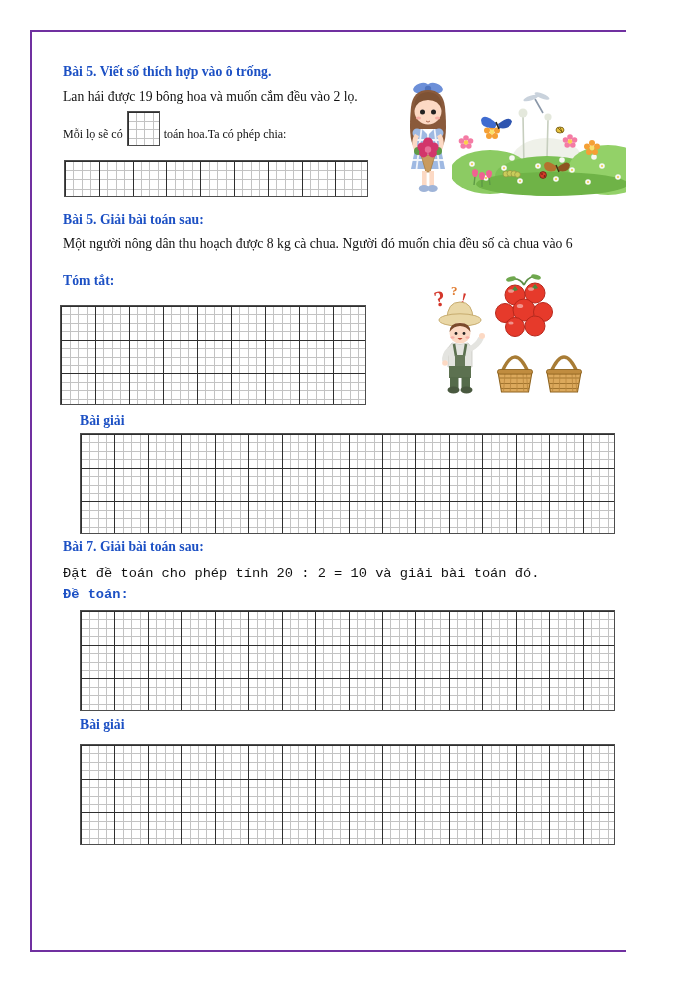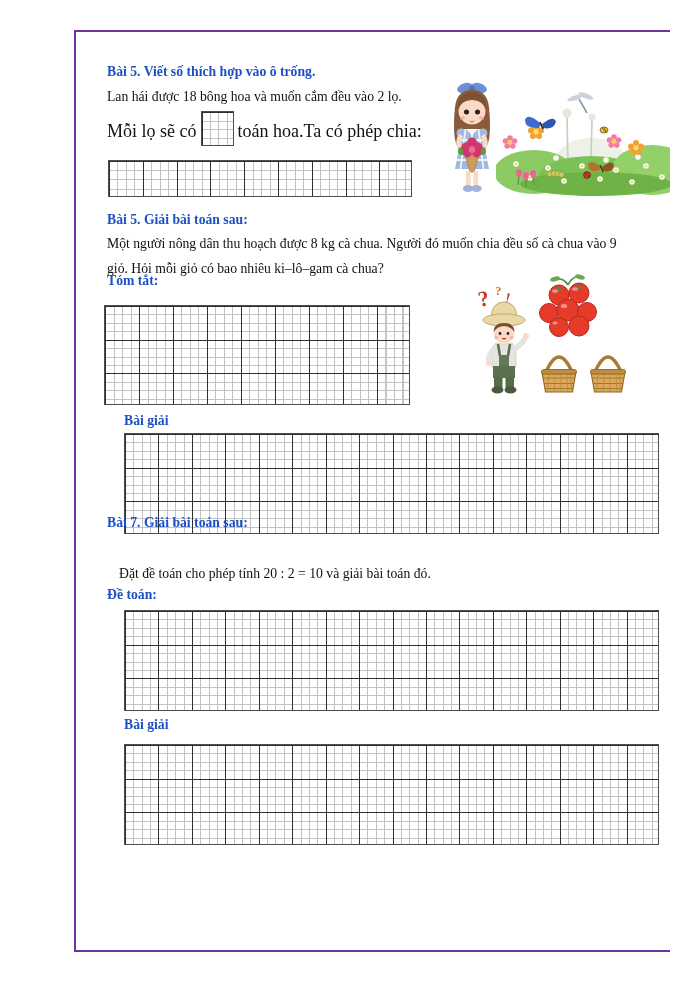--- a/index.html
+++ b/index.html
@@ -1,19 +1,19 @@
 <!DOCTYPE html>
 <html><head>
 <meta charset="utf-8">
 <style>
   html,body{margin:0;padding:0;background:#ffffff;}
   .page{
     position:relative;width:626px;height:982px;background:#fff;
     font-family:"Liberation Serif","DejaVu Serif",serif;
-    color:#111;overflow:hidden;margin-left:44px;
+    color:#111;overflow:hidden;
   }
   .frame{position:absolute;left:30px;top:30px;width:631px;height:918px;border:2px solid #7030A0;}
   .txt{position:absolute;font-size:13.7px;line-height:1.35;white-space:nowrap;}
   .h-blue{color:#1C50C4;font-weight:bold;}
   .para{white-space:normal;line-height:25.4px;}
   .center{text-align:left;}
   
   .gp{
     position:absolute;background-color:#fff;border:1.4px solid #4d4d4d;box-sizing:border-box;
     background-image:
@@ -21,32 +21,32 @@
       repeating-linear-gradient(to bottom, #2f2f2f 0 1px, transparent 1px var(--by,33.67px)),
       repeating-linear-gradient(to right, #c3c3c3 0 1px, transparent 1px var(--sx,8.36px)),
       repeating-linear-gradient(to bottom, #c3c3c3 0 1px, transparent 1px var(--sy,8.42px));
   }
   .grid-big{left:80px;width:535px;height:101px;}
   .grid-tomtat{left:60px;top:305px;width:306px;height:100px;--bx:34px;--sx:8.5px;}
   .grid-strip{left:64px;top:160px;width:304px;height:37px;--bx:33.8px;--by:300px;--sx:8.45px;--sy:9.2px;}
   .answer-box{width:33px;height:35px;position:relative;border-width:1.2px;
       --bx:300px;--by:300px;--sx:8.2px;--sy:8.7px;}
   .fill-row{position:absolute;left:63px;top:111px;display:flex;align-items:flex-end;gap:4px;}
-  .fill-row .t{font-size:18px;margin-bottom:4px;white-space:nowrap;}
+  .fill-row .t{font-size:12px;margin-bottom:4px;white-space:nowrap;}
   .fill-row .answer-box{position:static;}
   svg{position:absolute;display:block;}
 </style>
 </head>
 <body>
 
 <div class="page">
   <div class="frame"></div>
 
   <div class="txt h-blue" style="left:63px;top:63px;">Bài 5. Viết số thích hợp vào ô trống.</div>
-  <div class="txt" style="left:63px;top:88px;">Lan hái được 18 bông hoa và muốn cắm đều vào 2 lọ.</div>
+  <div class="txt" style="left:63px;top:88px;">Lan hái được 19 bông hoa và muốn cắm đều vào 2 lọ.</div>
 
   <div class="fill-row">
     <span class="t">Mỗi lọ sẽ có</span>
     <span class="gp answer-box"></span>
     <span class="t">toán hoa.Ta có phép chia:</span>
   </div>
 
   <div class="gp grid-strip"></div>
 
   <svg style="left:399px;top:77px;" width="58" height="122" viewBox="0 0 58 122">
@@ -208,22 +208,21 @@
       <g fill="#F06292">
         <path d="M20 85 q3 -4 6 0 q0 6 -3 6 q-3 0 -3 -6 Z"></path>
         <path d="M27 88 q3 -4 6 0 q0 6 -3 6 q-3 0 -3 -6 Z"></path>
         <path d="M34 86 q3 -4 6 0 q0 6 -3 6 q-3 0 -3 -6 Z"></path>
       </g>
     </g>
   </svg>
 
   <div class="txt h-blue" style="left:63px;top:211px;">Bài 5. Giải bài toán sau:</div>
   <div class="txt para" style="left:63px;top:231px;width:572px;white-space:normal;">
-    <div>Một người nông dân thu hoạch được 8 kg cà chua. Người đó muốn chia đều số cà chua vào 9</div>
-    <div>giỏ. Hỏi mỗi giỏ có bao nhiêu ki–lô–gam cà chua?</div>
+    <div>Một người nông dân thu hoạch được 8 kg cà chua. Người đó muốn chia đều số cà chua vào 6</div>
   </div>
   <div class="txt h-blue" style="left:63px;top:272px;">Tóm tắt:</div>
   <div class="gp grid-tomtat"></div>
 
   <svg style="left:426px;top:280px;" width="64" height="118" viewBox="0 0 64 118">
     <g font-family="Liberation Serif, serif" font-weight="bold">
       <text x="8" y="26" font-size="22" fill="#D4372B" transform="rotate(-12 14 18)">?</text>
       <text x="25" y="15" font-size="13" fill="#E07B2F">?</text>
       <text x="35" y="24" font-size="16" fill="#D4372B" transform="rotate(14 38 18)">!</text>
     </g>
@@ -291,20 +290,20 @@
       <path d="M5 32 L39 32 L35.5 52 L8.5 52 Z" fill="#DCA95C" stroke="#8F6420" stroke-width="1.1"></path>
       <path d="M6.5 38 h31 M7.5 43.5 h29 M8.2 48.5 h27.6" stroke="#8F6420" stroke-width="1" opacity="0.75"></path>
       <path d="M12 33 l-1.5 19 M18 33 l-0.8 19 M24 33 l0 19 M30 33 l0.8 19 M33.5 33 l1.2 18" stroke="#B9863D" stroke-width="1" opacity="0.8"></path>
       <rect x="4.5" y="29.5" width="35" height="4.6" rx="2.2" fill="#C08C3F" stroke="#8F6420" stroke-width="0.9"></rect>
     </g>
   </svg>
 
   <div class="txt h-blue center" style="left:80px;top:412px;width:535px;">Bài giải</div>
   <div class="gp grid-big" style="top:433px;"></div>
 
-  <div class="txt h-blue" style="left:63px;top:514px;text-align:right;">Bài 7. Giải bài toán sau:</div>
-  <div class="txt" style="left:75px;top:565px;">Đặt đề toán cho phép tính 20 : 2 = 10 và giải bài toán đó.</div>
-  <div class="txt h-blue" style="left:63px;top:586px;">Đề toán:</div>
+  <div class="txt h-blue" style="left:63px;top:538px;text-align:right;">Bài 7. Giải bài toán sau:</div>
+  <div class="txt" style="left:63px;top:565px;font-family:Liberation Mono, monospace;">Đặt đề toán cho phép tính 20 : 2 = 10 và giải bài toán đó.</div>
+  <div class="txt h-blue" style="left:63px;top:586px;font-family:Liberation Mono, monospace;">Đề toán:</div>
   <div class="gp grid-big" style="top:610px;"></div>
 
   <div class="txt h-blue center" style="left:80px;top:716px;width:535px;">Bài giải</div>
   <div class="gp grid-big" style="top:744px;"></div>
 </div>
 
 </body></html>

